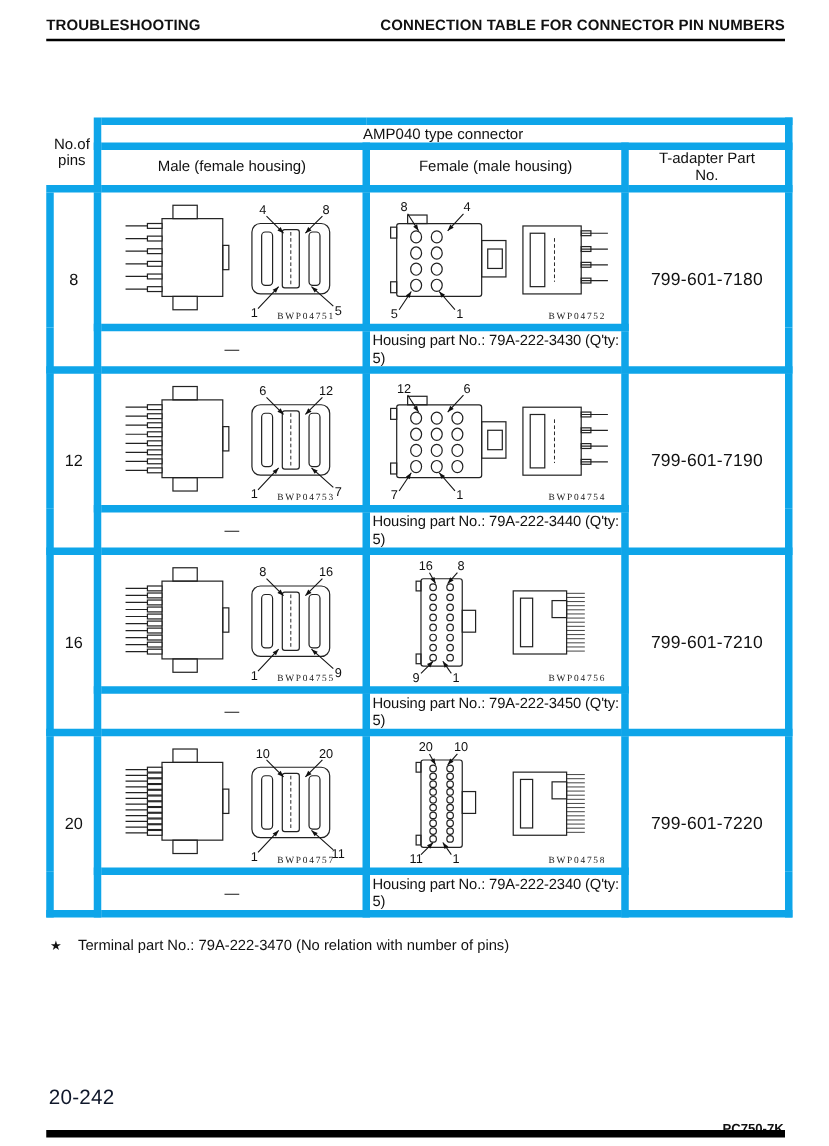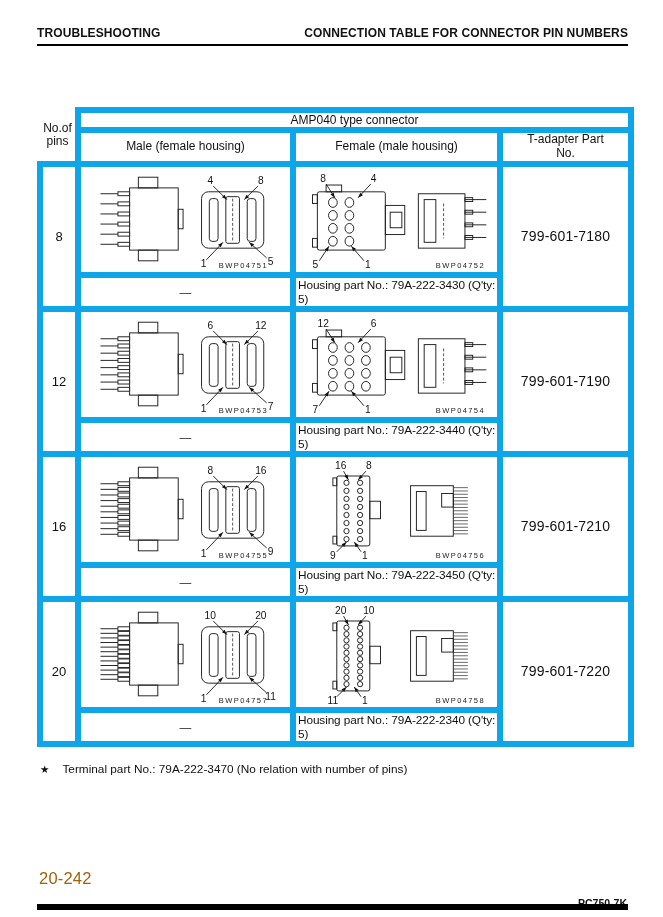--- a/index.html
+++ b/index.html
@@ -5,21 +5,21 @@
   * { box-sizing: border-box; margin: 0; padding: 0; }
   html,body { background:#ffffff; }
   .page {
     position: relative;
     width: 663px; height: 917px;
     background: #ffffff;
     color: #111111;
     font-family: "Liberation Sans", sans-serif;
     overflow: hidden;
   }
-  .content { position: absolute; left: 37px; top: 17px; width: 591px; }
+  .content { position: absolute; left: 37px; top: 4px; width: 591px; }
 
   
   .page-header {
     display: flex; justify-content: space-between; align-items: flex-end;
     padding-top: 9px; padding-bottom: 4px;
     border-bottom: 2.2px solid #000;
     font-weight: bold; font-size: 12px; letter-spacing: 0.1px;
   }
 
   
@@ -35,42 +35,42 @@
   tr.amp-row th.amp-head { height: 18px; }
   tr.sub-head th { height: 28px; line-height: 1.15; }
   .wrap-narrow { display: inline-block; max-width: 95px; }
 
   td.pins-cell { text-align: center; font-size: 13px; }
   td.pic-cell { height: 105px; padding: 0; position: relative; vertical-align: top; overflow: hidden; }
   .fig { width: 100%; height: 105px; }
   .figcode {
     position: absolute; bottom: 2px;
     font-size: 7.5px; letter-spacing: 1.4px; color: #222;
-    font-family: Liberation Sans, sans-serif;
+    font-family: Liberation Serif, serif;
   }
   td.pic-cell.male .figcode { right: 22px; }
   td.pic-cell.female .figcode { right: 12px; }
 
   tr.note-row td { height: 23px; font-size: 11.8px; }
   td.dash-cell { text-align: center; font-size: 13px; }
   td.housing-cell { padding-left: 2px; letter-spacing: -0.1px; }
   td.tadapter-cell { text-align: center; font-size: 14px; letter-spacing: 0.2px; }
 
   
   .footnote {
     margin-top: 15px; padding-left: 3px;
     display: flex; align-items: baseline; gap: 13px;
     font-size: 11.8px;
   }
   .footnote .star { font-size: 10.5px; }
 
   
   .footer-page {
     position: absolute; left: 39px; top: 869px;
-    font-size: 16.5px; letter-spacing: 0.2px; color: #a16207;
+    font-size: 16.5px; letter-spacing: 0.2px; color: #0f172a;
   }
   .footer-model {
     position: absolute; right: 36px; top: 877px;
     font-size: 10.5px; font-weight: bold; color: #111; margin-top: 20px;
   }
   .footer-bar {
     position: absolute; left: 37px; top: 904px;
     width: 591px; height: 6px; background: #000;
   }
 </style>

